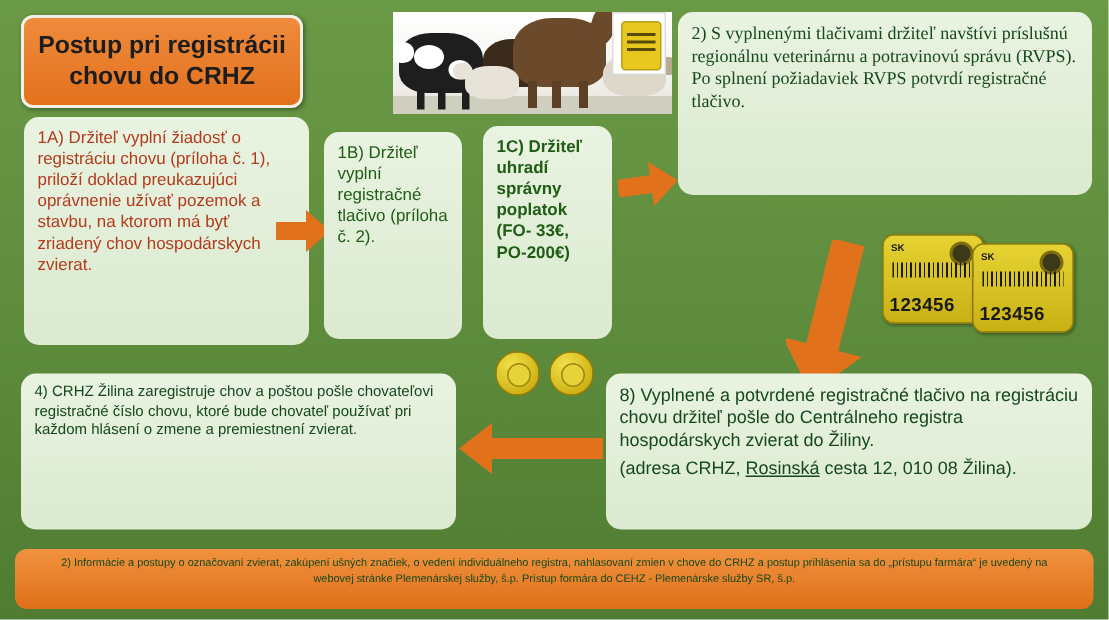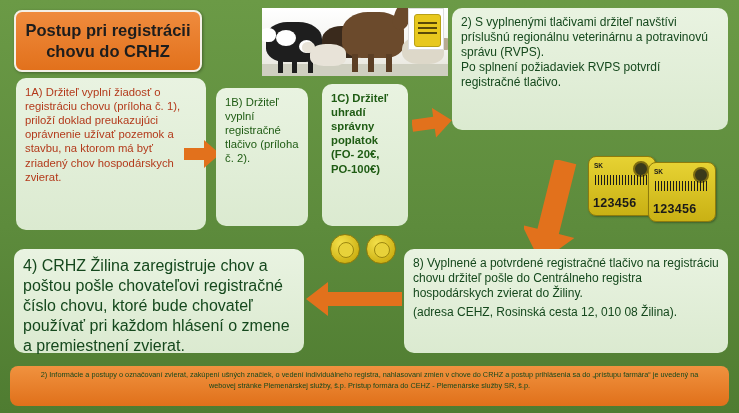--- a/index.html
+++ b/index.html
@@ -116,21 +116,21 @@
     font-size: 12px;
     color: #15481d;
     background: linear-gradient(180deg, #e9f3e1 0%, #dbead0 100%);
   }
   
   #panel-4 {
     left: 14px;
     top: 249px;
     width: 290px;
     height: 104px;
-    font-size: 16px;
+    font-size: 10px;
     color: #15481d;
     background: linear-gradient(180deg, #e9f3e1 0%, #dbead0 100%);
   }
   
   #footer-note {
     position: absolute;
     left: 10px;
     top: 366px;
     width: 719px;
     height: 40px;
@@ -139,21 +139,21 @@
     padding: 4px 8px;
     background: #ef8b3d;
     background: linear-gradient(180deg, #f0923f 0%, #e0701a 100%);
     color: #15481d;
     font-size: 7.3px;
     line-height: 1.45;
     text-align: center;
   }
   #footer-note p { margin: 0; }
 
-  .underline { }
+  .underline { text-decoration: underline; }
 
   
   .photo {
     position: absolute;
     left: 262px;
     top: 8px;
     width: 186px;
     height: 68px;
     background: #ffffff;
     overflow: hidden;
@@ -362,31 +362,31 @@
     <svg width="36" height="28" viewBox="0 0 36 28">
       <polygon points="0,8 20,8 20,0 36,14 20,28 20,20 0,20" fill="#e2711c"></polygon>
     </svg>
   </div>
 
   <div class="panel pale" id="panel-1b">
     <p>1B) Držiteľ vyplní registračné tlačivo (príloha č. 2).</p>
   </div>
 
   <div class="panel pale" id="panel-1c">
-    <p>1C) Držiteľ uhradí správny poplatok (FO- 20€, PO-100€)</p>
+    <p>1C) Držiteľ uhradí správny poplatok (FO- 33€, PO-200€)</p>
   </div>
 
   <div class="arrow" id="arrow-1c-2">
     <svg width="40" height="30" viewBox="0 0 40 30">
       <polygon points="0,9 22,9 22,0 40,15 22,30 22,21 0,21" fill="#e2711c" transform="rotate(-8 20 15)"></polygon>
     </svg>
   </div>
 
   <div class="panel pale" id="panel-2">
-    <p style="white-space:pre-line;">2) S vyplnenými tlačivami držiteľ navštívi príslušnú regionálnu veterinárnu a potravinovú správu (RVPS).
+    <p style="white-space:pre-line;font-family:Liberation Serif, serif;">2) S vyplnenými tlačivami držiteľ navštívi príslušnú regionálnu veterinárnu a potravinovú správu (RVPS).
 Po splnení požiadaviek RVPS potvrdí registračné tlačivo.</p>
   </div>
 
   <div class="arrow" id="arrow-2-3">
     <svg width="60" height="104" viewBox="0 0 60 104">
       <polygon points="18,0 40,0 40,72 56,72 29,104 2,72 18,72" fill="#e2711c" transform="rotate(14 29 52)"></polygon>
     </svg>
   </div>
 
   <div class="tags-pair">
@@ -409,21 +409,21 @@
       <div class="inner"></div>
     </div>
     <div class="round-tag r2">
       <div class="inner"></div>
     </div>
   </div>
 
   <div class="panel pale" id="panel-3">
     <p>8) Vyplnené a potvrdené registračné tlačivo na registráciu chovu držiteľ pošle do Centrálneho registra hospodárskych zvierat do Žiliny.</p>
     <p style="margin-top:4px;">
-      <span>(adresa CEHZ, </span><span class="underline">Rosinská</span><span> cesta 12, 010 08 Žilina).</span>
+      <span>(adresa CRHZ, </span><span class="underline">Rosinská</span><span> cesta 12, 010 08 Žilina).</span>
     </p>
   </div>
 
   <div class="arrow" id="arrow-3-4">
     <svg width="96" height="34" viewBox="0 0 96 34">
       <polygon points="96,10 22,10 22,0 0,17 22,34 22,24 96,24" fill="#e2711c"></polygon>
     </svg>
   </div>
 
   <div class="panel pale" id="panel-4">

